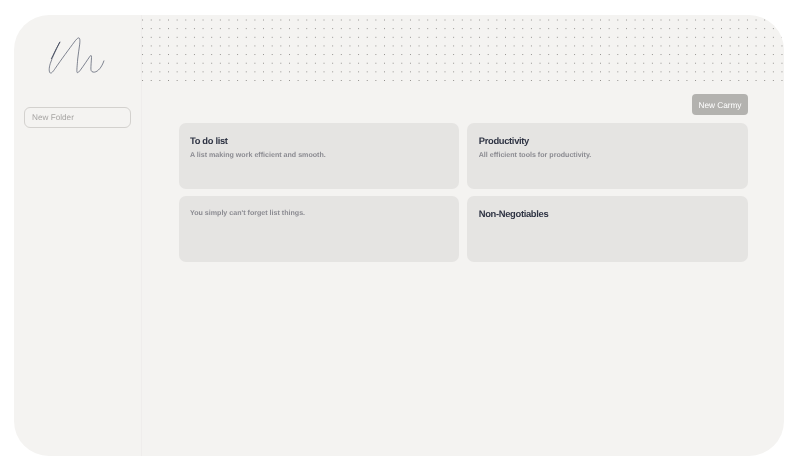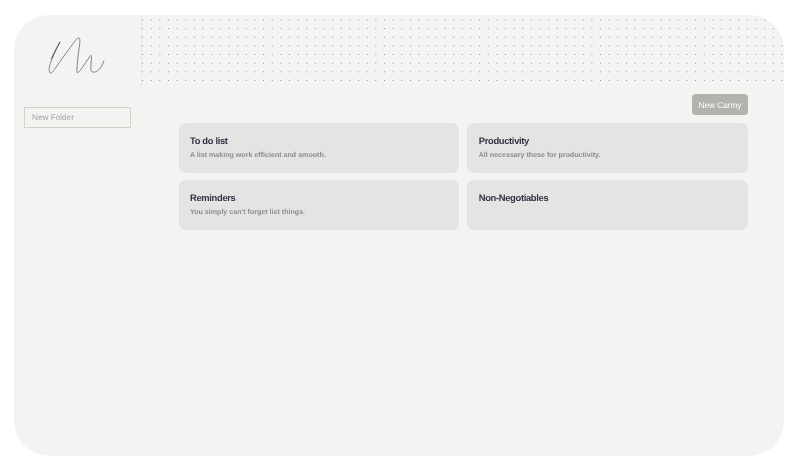--- a/index.html
+++ b/index.html
@@ -39,21 +39,21 @@
     width: 70px;
     height: 55px;
   }
   .folder-input {
     position: absolute;
     left: 10px;
     top: 92px;
     width: 107px;
     height: 21px;
     border: 1px solid #d3d1ce;
-    border-radius: 0;
+    border-radius: 6px;
     background: transparent;
     font-family: "Liberation Sans", sans-serif;
     font-size: 8.2px;
     color: #a7a5a3;
     padding: 0 7px;
     outline: none;
   }
   .folder-input::placeholder { color: #a7a5a3; }
 
   .nav { position: absolute; left: 6.4px; top: 124.7px; width: 120px; }
@@ -106,21 +106,21 @@
     position: absolute;
     left: 36.5px;
     top: 108px;
     width: 569.5px;
     display: flex;
     flex-wrap: wrap;
     gap: 7px 8px;
   }
   .note-card {
     width: 280.75px;
-    height: 50px;
+    height: 66px;
     background: #e5e4e2;
     border-radius: 7px;
     padding: 12.6px 11.5px;
   }
   .note-title {
     font-family: "Liberation Sans", sans-serif;
     font-weight: bold;
     font-size: 9.4px;
     line-height: 9px;
     letter-spacing: -0.33px;
@@ -174,24 +174,23 @@
       <button class="new-note-btn">New Carmy</button>
     </div>
 
     <div class="notes-grid">
         <div class="note-card">
     <div class="note-title">To do list</div>
     <div class="note-desc">A list making work efficient and smooth.</div>
   </div>
         <div class="note-card">
     <div class="note-title">Productivity</div>
-    <div class="note-desc">All necessary these for productivity.</div>
+    <div class="note-desc">All efficient tools for productivity.</div>
   </div>
         <div class="note-card">
-    <div class="note-title">Reminders</div>
     <div class="note-desc">You simply can't forget list things.</div>
   </div>
         <div class="note-card">
     <div class="note-title">Non-Negotiables</div>
   </div>
       </div>
   </section>
 
 </div>
 

